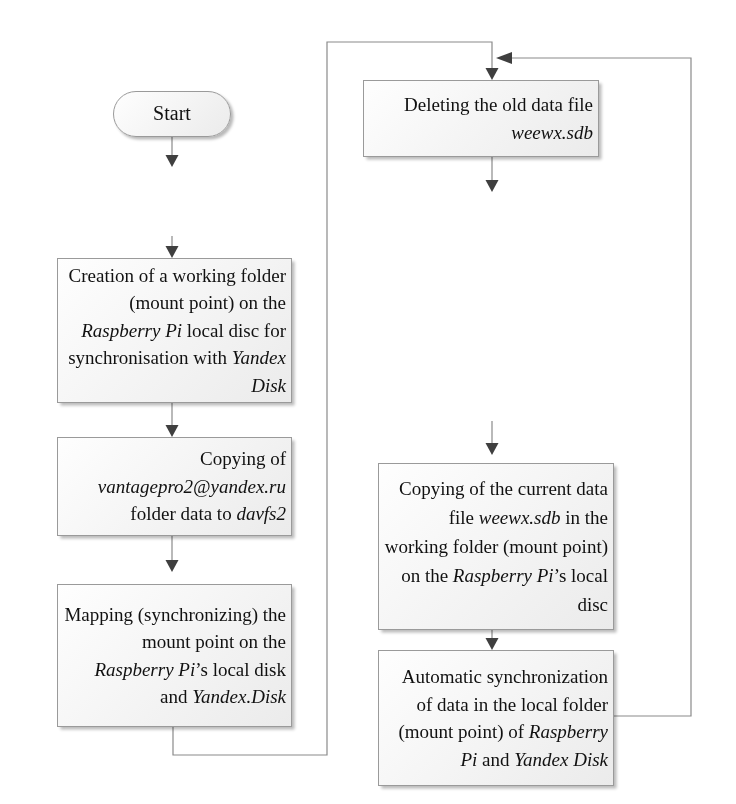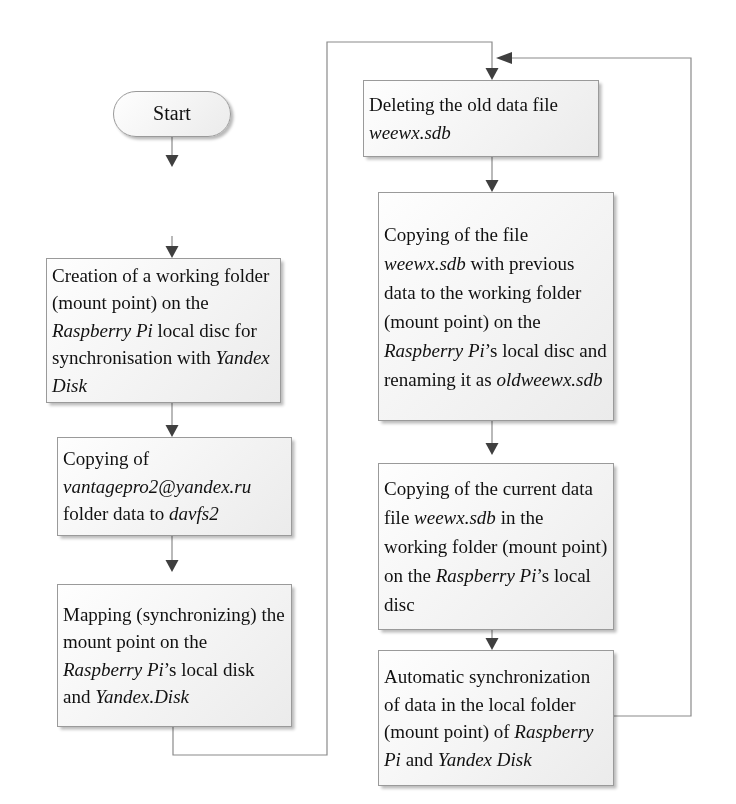--- a/index.html
+++ b/index.html
@@ -15,33 +15,33 @@
     position:absolute;left:0;top:0;width:736px;height:804px;
     pointer-events:none;
   }
   .node{
     position:absolute;
     box-sizing:border-box;
     border:1px solid var(--box-border,#9a9a9a);
     background:linear-gradient(135deg,var(--box-fill-start,#fefefe) 0%,var(--box-fill-end,#ebebeb) 100%);
     box-shadow:2.5px 2.5px 3px rgba(0,0,0,0.28);
     display:flex;align-items:center;justify-content:center;
-    text-align:left;
+    text-align:right;
     font-size:19px;line-height:27.5px;
     padding:2px 5px;
   }
   .terminator{
     border-radius:23px;
     font-size:20px;
   }
   .node i{font-style:italic;}
   
   #start-node{left:113px;top:91px;width:118px;height:46px;}
   #node-l1{left:57px;top:167px;width:235px;height:69px;}
-  #node-l2{left:46px;top:258px;width:235px;height:145px;}
+  #node-l2{left:57px;top:258px;width:235px;height:145px;}
   #node-l3{left:57px;top:437px;width:235px;height:99px;}
   #node-l4{left:57px;top:572px;width:235px;height:143px;margin-top:12px;}
   #node-r1{left:363px;top:80px;width:236px;height:77px;}
   #node-r2{left:378px;top:192px;width:236px;height:229px;line-height:29px;}
   #node-r3{left:378px;top:455px;width:236px;height:167px;line-height:29px;margin-top:8px;}
   #node-r4{left:378px;top:650px;width:236px;height:136px;}
   .cline{stroke:var(--connector,#8a8a8a);stroke-width:1.2;fill:none;}
   .ahead{fill:var(--arrowhead,#3f3f3f);stroke:none;}
 </style>
 </head>
@@ -102,23 +102,20 @@
   </div>
 
   <div id="node-l4" class="node">
     <div><span>Mapping (synchronizing) the mount point on the </span><i>Raspberry Pi</i><span>’s local disk and </span><i>Yandex.Disk</i></div>
   </div>
 
   <div id="node-r1" class="node">
     <div><span>Deleting the old data file </span><i>weewx.sdb</i></div>
   </div>
 
-  <div id="node-r2" class="node">
-    <div><span>Copying of the file </span><i>weewx.sdb</i><span> with previous data to the working folder (mount point) on the </span><i>Raspberry Pi</i><span>’s local disc and renaming it as </span><i>oldweewx.sdb</i></div>
-  </div>
 
   <div id="node-r3" class="node">
     <div><span>Copying of the current data file </span><i>weewx.sdb</i><span> in the working folder (mount point) on the </span><i>Raspberry Pi</i><span>’s local disc</span></div>
   </div>
 
   <div id="node-r4" class="node">
     <div><span>Automatic synchronization of data in the local folder (mount point) of </span><i>Raspberry Pi</i><span> and </span><i>Yandex Disk</i></div>
   </div>
 
 </div>

